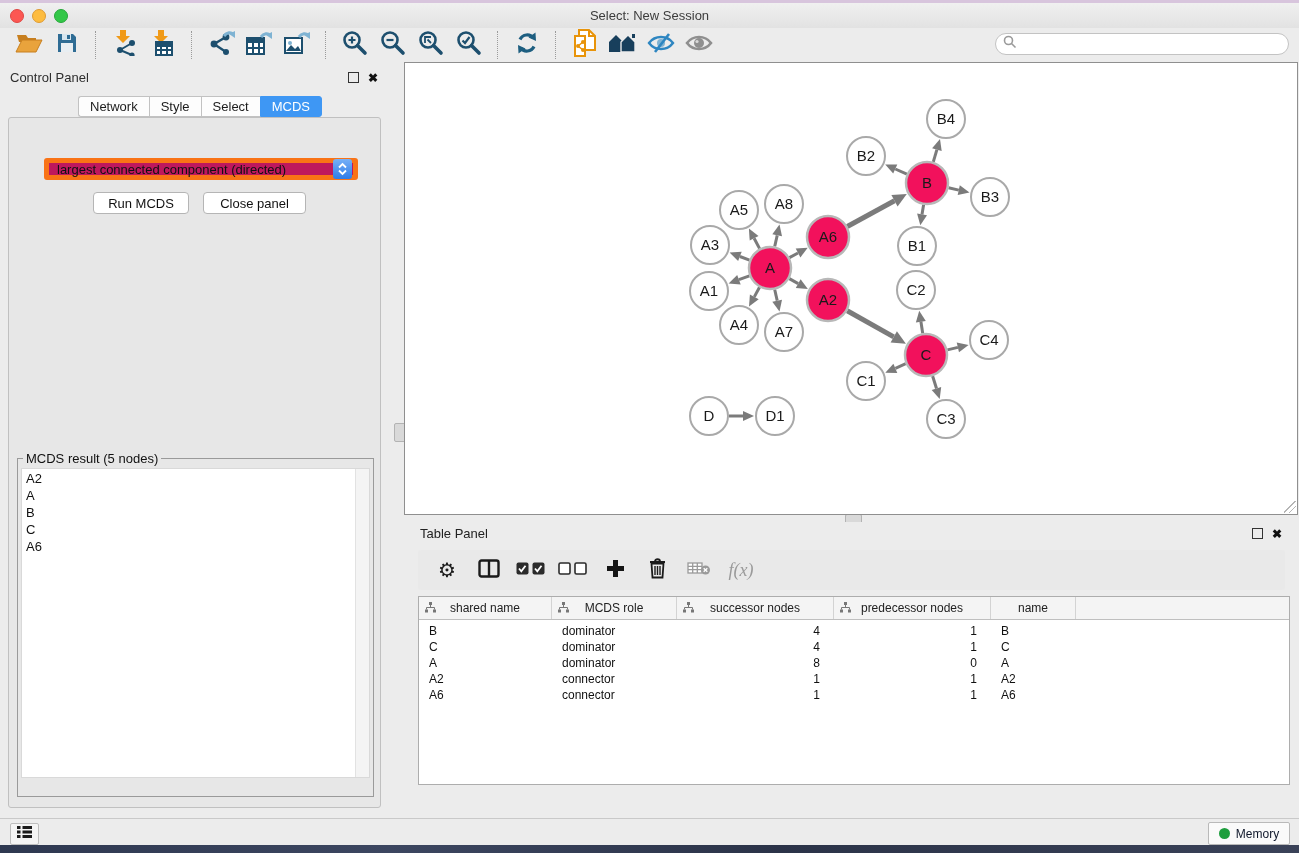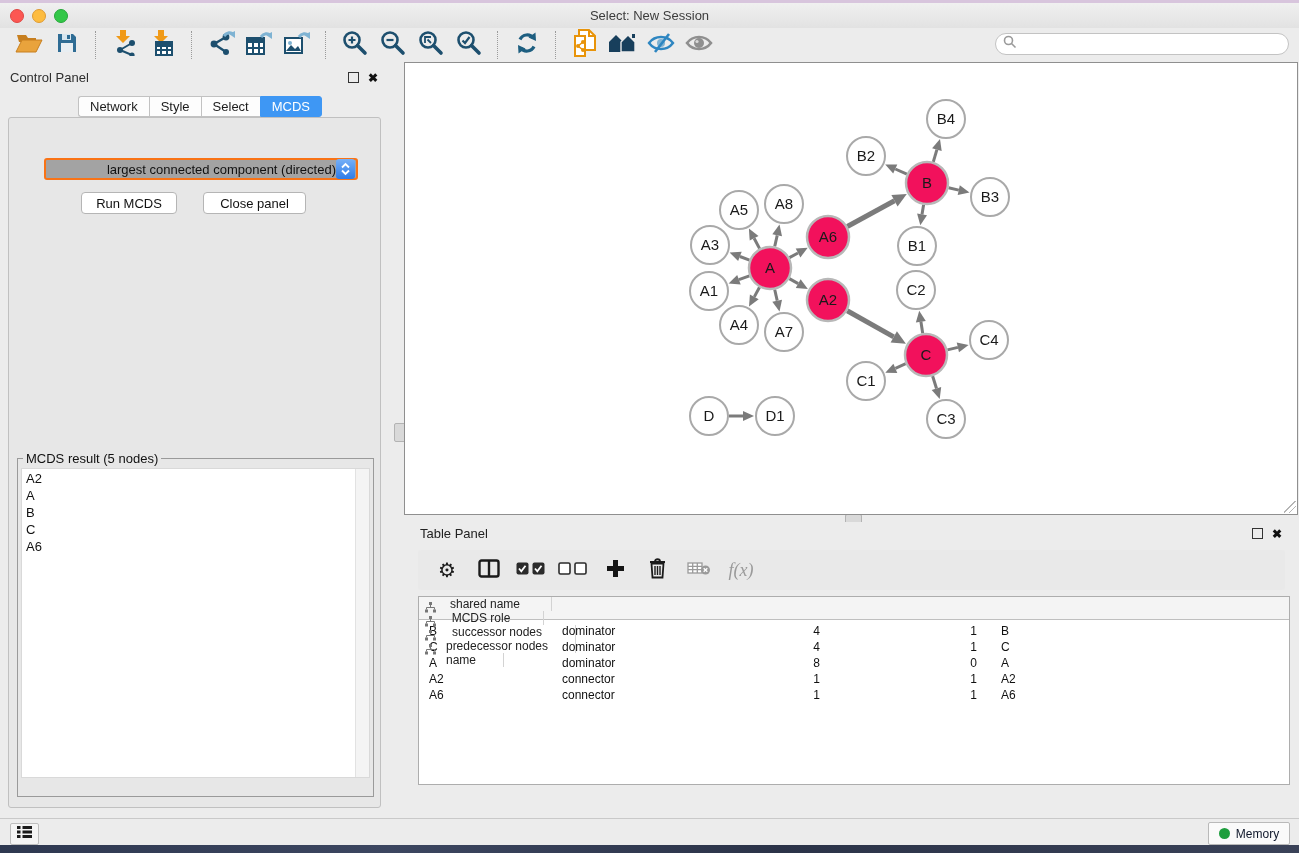--- a/index.html
+++ b/index.html
@@ -28,21 +28,21 @@
   .panel-ctl{position:absolute;top:10px;display:flex;gap:9px;align-items:center;}
   .float-btn{width:9px;height:9px;border:1.5px solid #333;display:inline-block;}
   .close-btn{font-size:12px;font-weight:bold;color:#111;line-height:10px;}
   .cp-tabs{position:absolute;left:78px;top:34px;display:flex;}
   .cp-tab{font-size:13px;padding:2px 11px;background:#fdfdfd;border:1px solid #c2c2c2;border-right:none;color:#1c1c1c;border-radius:3px 0 0 3px;}
   .cp-tab + .cp-tab{border-radius:0;}
   .cp-tab.last{border-right:1px solid #c2c2c2;border-radius:0 3px 3px 0;}
   .cp-tab.active{background:#3e97f4;border-color:#3e97f4;color:#fff;}
   .cp-content{position:absolute;left:8px;top:55px;width:373px;height:691px;background:#e7e7e7;border:1px solid #c0c0c0;border-radius:3px;box-sizing:border-box;}
   .opt-label{position:absolute;left:0;width:100%;top:18px;text-align:center;font-size:13px;color:#111;}
-  .select{position:absolute;left:35px;top:40px;width:314px;height:22px;background:#a3a3a3;border:2px solid #f97316;border-radius:3px;box-sizing:border-box;display:flex;align-items:center;text-align:right;}
+  .select{position:absolute;left:35px;top:40px;width:314px;height:22px;background:#be185d;border:5px solid #f97316;border-radius:3px;box-sizing:border-box;display:flex;align-items:center;}
   .select .sel-text{flex:1;font-size:13px;color:#111;padding-left:8px;white-space:nowrap;overflow:hidden;}
   .stepper{width:19px;height:20px;background:linear-gradient(#76b0f7,#2f7ce8);border-radius:3px;margin-right:1px;display:flex;flex-direction:column;align-items:center;justify-content:center;}
   .btn{position:absolute;height:22px;background:#fff;border:1px solid #b5b5b5;border-radius:4px;font-size:13px;color:#111;display:flex;align-items:center;justify-content:center;box-sizing:border-box;}
   .mcds-box{position:absolute;left:8px;top:333px;width:357px;height:346px;border:1px solid #9a9a9a;margin:0;padding:0;box-sizing:border-box;}
   .mcds-box legend{font-size:13px;color:#111;margin-left:5px;padding:0 3px;}
   .result-wrap{position:absolute;left:3px;top:2px;right:3px;bottom:3px;background:#fff;border:1px solid #d9d9d9;overflow:hidden;}
   .result-scroll{position:absolute;right:0;top:0;width:13px;bottom:0;background:#f4f4f4;border-left:1px solid #e2e2e2;}
   .result-item{font-size:13px;color:#111;padding:1px 0 1px 4px;line-height:15px;}
   
   .vsplit-handle{left:394px;top:423px;width:11px;height:17px;background:#d9d9d9;border:1px solid #b3b3b3;border-radius:2px;}
@@ -57,21 +57,21 @@
   .resize-grip{position:absolute;right:1px;bottom:1px;width:12px;height:12px;background:
     linear-gradient(135deg,transparent 45%,#b5b5b5 45%,#b5b5b5 52%,transparent 52%,transparent 68%,#b5b5b5 68%,#b5b5b5 75%,transparent 75%);}
   
   .table-panel{left:404px;top:522px;width:895px;height:296px;background:#ececec;}
   .tp-head{position:absolute;left:16px;top:4px;font-size:13px;color:#222;}
   .tp-toolbar{position:absolute;left:14px;top:28px;width:867px;height:40px;background:#e9e9e9;border-radius:3px;display:flex;align-items:center;gap:0;}
   .tp-btn{height:36px;min-width:42px;display:flex;align-items:center;justify-content:center;}
   .gear-glyph{font-size:20px;color:#1b1b1b;line-height:20px;}
   .fx{font-family:"Liberation Serif",serif;font-style:italic;font-size:18px;color:#9a9a9a;}
   .node-table{position:absolute;left:14px;top:74px;width:872px;height:189px;background:#fff;border:1px solid #adadad;box-sizing:border-box;overflow:hidden;}
-  .thead{display:flex;height:22px;background:#f4f4f4;border-bottom:1px solid #bfbfbf;flex-direction:column;}
+  .thead{display:flex;height:22px;background:#f4f4f4;border-bottom:1px solid #bfbfbf;}
   .th{position:relative;display:flex;align-items:center;justify-content:center;font-size:12px;color:#222;border-right:1px solid #d3d3d3;box-sizing:border-box;}
   .col-ico{position:absolute;left:6px;top:5px;}
   .tr{display:flex;height:16px;align-items:center;}
   .td{font-size:12px;color:#111;box-sizing:border-box;padding-left:10px;white-space:nowrap;overflow:hidden;}
   .td.num{text-align:right;padding-right:14px;padding-left:0;}
   .tp-tabs{position:absolute;left:50%;transform:translateX(-50%);top:267px;display:flex;border:1px solid #c2c2c2;border-radius:5px;overflow:hidden;background:#fff;}
   .tp-tab{font-size:13px;padding:3px 13px;color:#1c1c1c;border-right:1px solid #c8c8c8;background:#fff;}
   .tp-tab:last-child{border-right:none;}
   .tp-tab.active{background:#3e97f4;color:#fff;}
   
@@ -265,21 +265,21 @@
   <div class="cp-content">
     <div class="select">
       <span class="sel-text">largest connected component (directed)</span>
       <span class="stepper">
         <svg width="11" height="14" viewBox="0 0 11 14">
             <path d="M2 5.5 L5.5 2 L9 5.5" stroke="#fff" stroke-width="1.8" fill="none"></path>
             <path d="M2 8.5 L5.5 12 L9 8.5" stroke="#fff" stroke-width="1.8" fill="none"></path>
           </svg>
       </span>
     </div>
-    <div class="btn" style="left:72px;top:74px;width:96px;">Run MCDS</div>
+    <div class="btn" style="left:84px;top:74px;width:96px;">Run MCDS</div>
     <div class="btn" style="left:194px;top:74px;width:103px;">Close panel</div>
     <fieldset class="mcds-box">
       <legend>MCDS result (5 nodes)</legend>
       <div style="position:relative;height:315px;">
         <div class="result-wrap">
           <div style="padding-top:1px;">
               <div class="result-item">A2</div>
               <div class="result-item">A</div>
               <div class="result-item">B</div>
               <div class="result-item">C</div>

